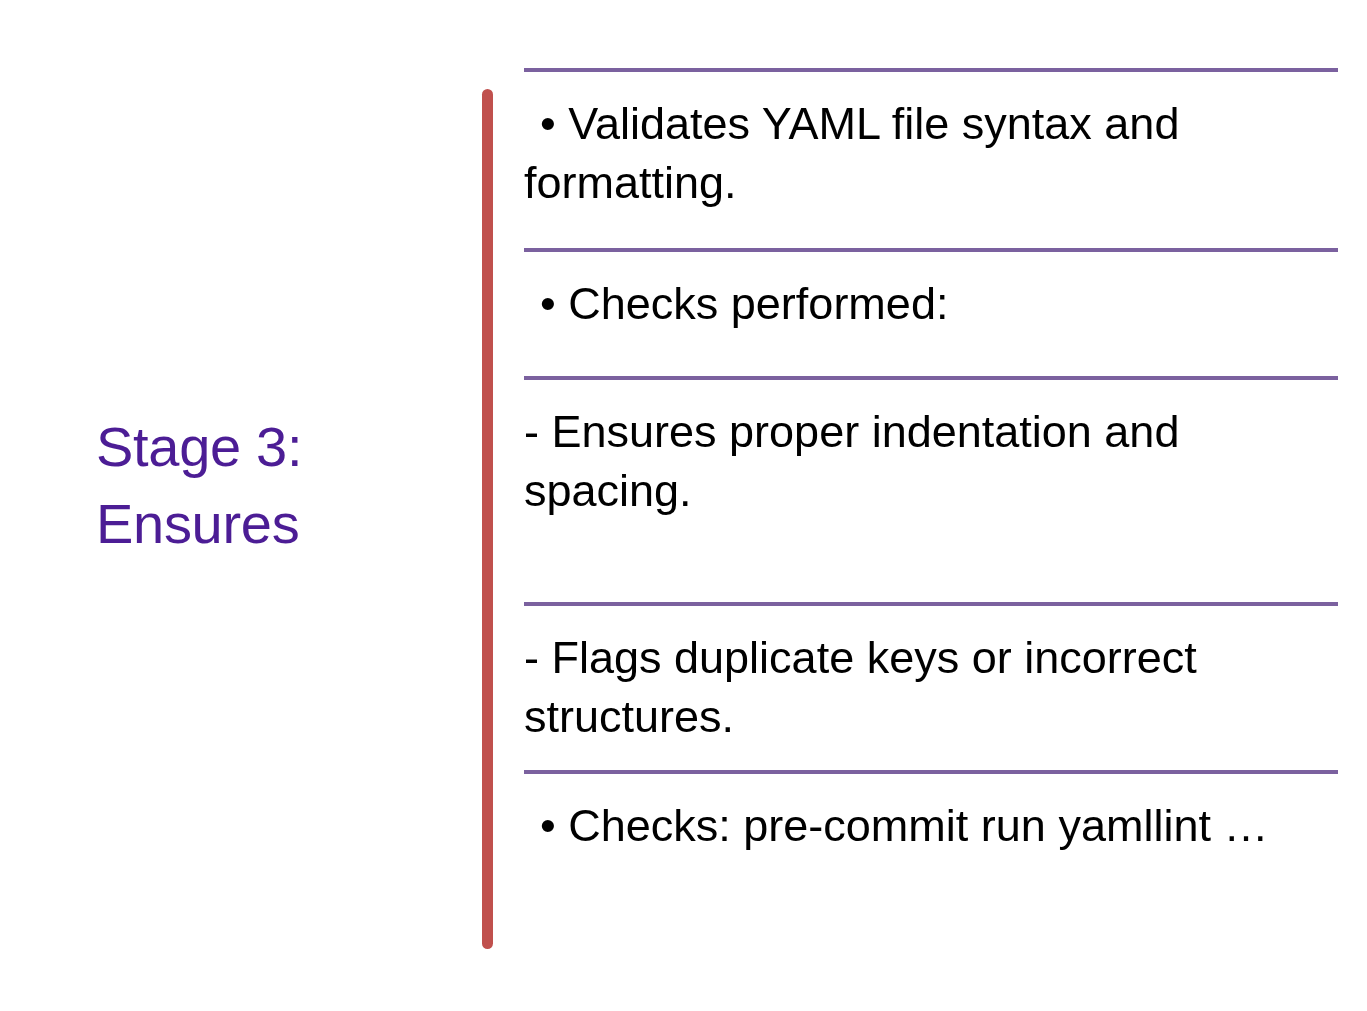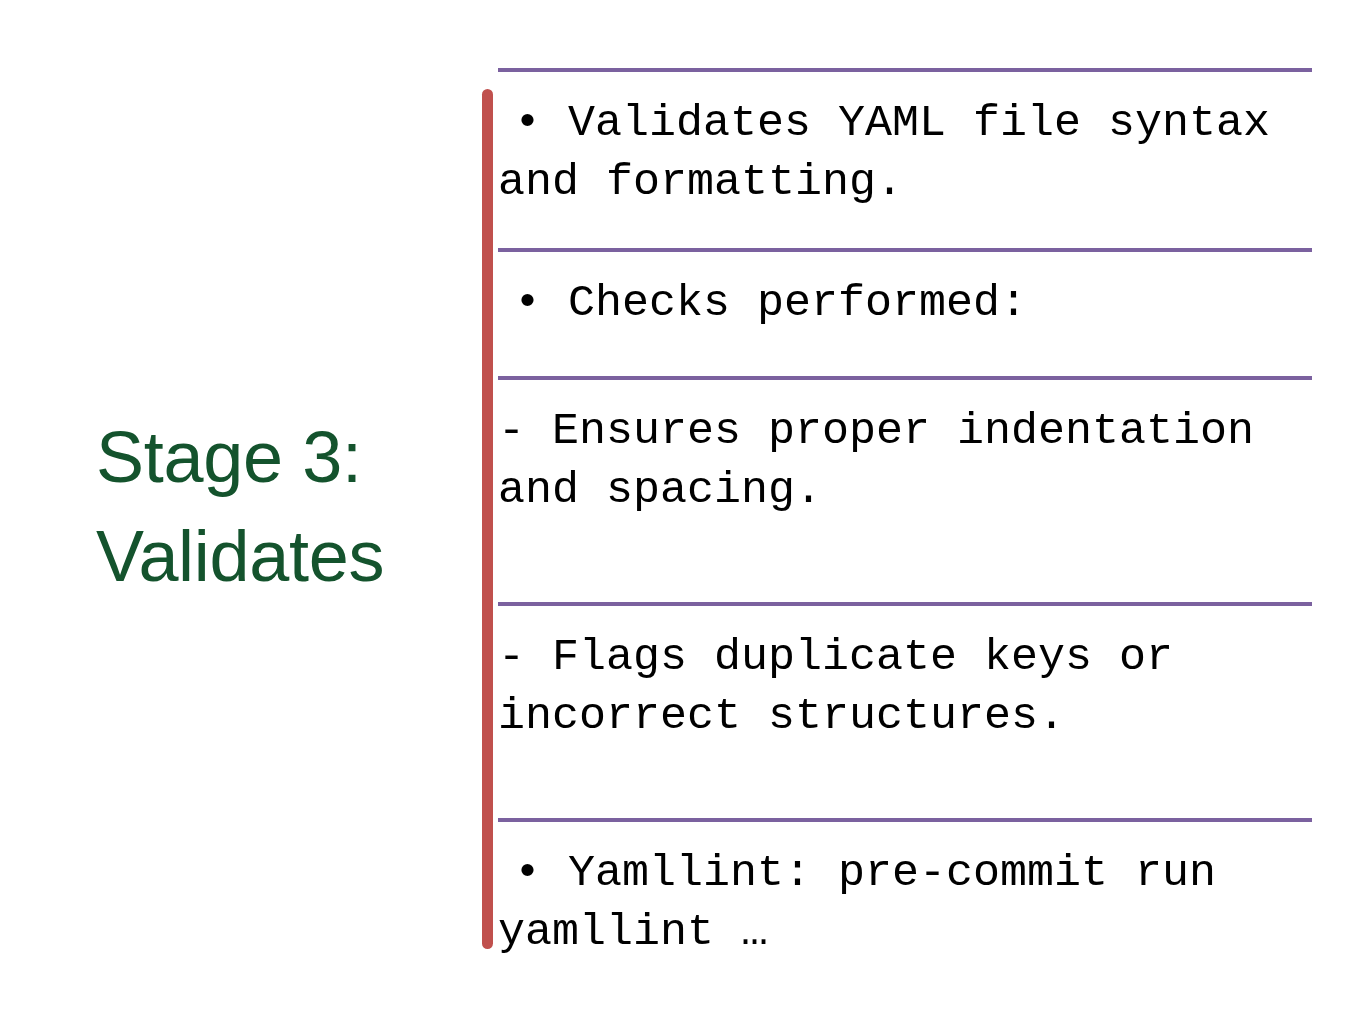--- a/index.html
+++ b/index.html
@@ -27,46 +27,45 @@
     position: absolute;
     left: 96px;
     top: 408px;
     width: 360px;
     height: 200px;
     display: flex;
     flex-direction: column;
     justify-content: flex-start;
   }
   .title-line {
-    font-size: 72px;
+    font-size: 56px;
     line-height: 1.38;
     font-weight: 400;
     letter-spacing: -0.3px;
-    color: #14532d;
+    color: #4c1d95;
     white-space: nowrap;
   }
 
   
   .accent-bar {
     position: absolute;
     left: 482px;
     top: 89px;
     width: 11px;
     height: 860px;
     background: #C0504D;
     border-radius: 6px;
   }
 
   
   .content {
     position: absolute;
-    left: 498px;
+    left: 524px;
     top: 68px;
     width: 814px;
-    font-family: Liberation Mono, monospace;
   }
 
   .rule {
     width: 100%;
     height: 4px;
     background: #7B619F;
     flex: none;
   }
 
   .row {
@@ -86,31 +85,31 @@
     text-indent: 16px;
   }
   .row-dash .row-text {
     text-indent: 0;
   }
 
   
   .row-1 { height: 176px; }
   .row-2 { height: 124px; }
   .row-3 { height: 222px; }
-  .row-4 { height: 212px; }
+  .row-4 { height: 164px; }
   .row-5 { height: 180px; }
 </style>
 </head>
 <body>
 
 <div class="slide">
 
   <div class="title-block">
     <div class="title-line">Stage 3:</div>
-    <div class="title-line">Validates</div>
+    <div class="title-line">Ensures</div>
   </div>
 
   <div class="accent-bar"></div>
 
   <div class="content">
 
     <div class="rule"></div>
 
     <div class="row row-bullet row-1">
       <div class="row-text">• Validates YAML file syntax and formatting.</div>
@@ -130,17 +129,17 @@
 
     <div class="rule"></div>
 
     <div class="row row-dash row-4">
       <div class="row-text">- Flags duplicate keys or incorrect structures.</div>
     </div>
 
     <div class="rule"></div>
 
     <div class="row row-bullet row-5">
-      <div class="row-text">• Yamllint: pre-commit run yamllint …</div>
+      <div class="row-text">• Checks: pre-commit run yamllint …</div>
     </div>
 
   </div>
 </div>
 
 </body></html>

